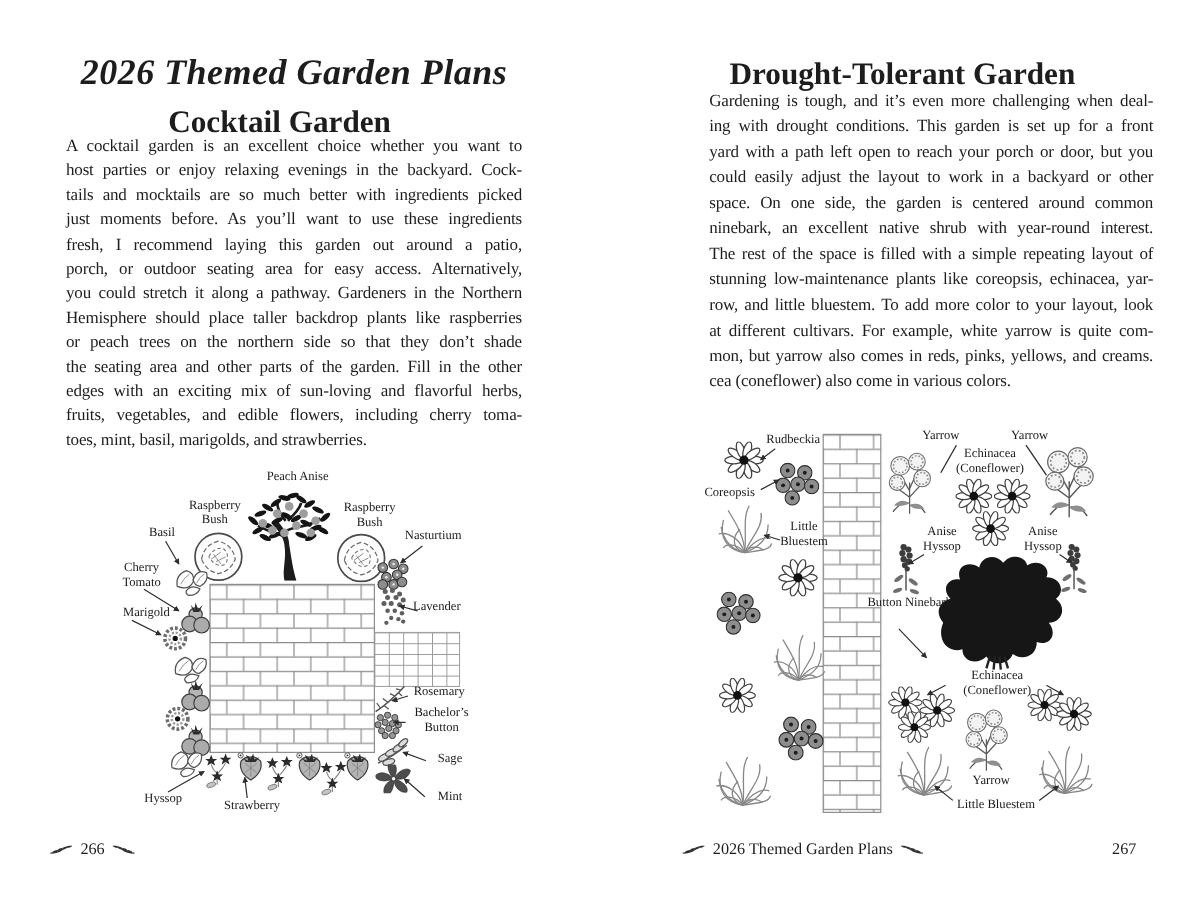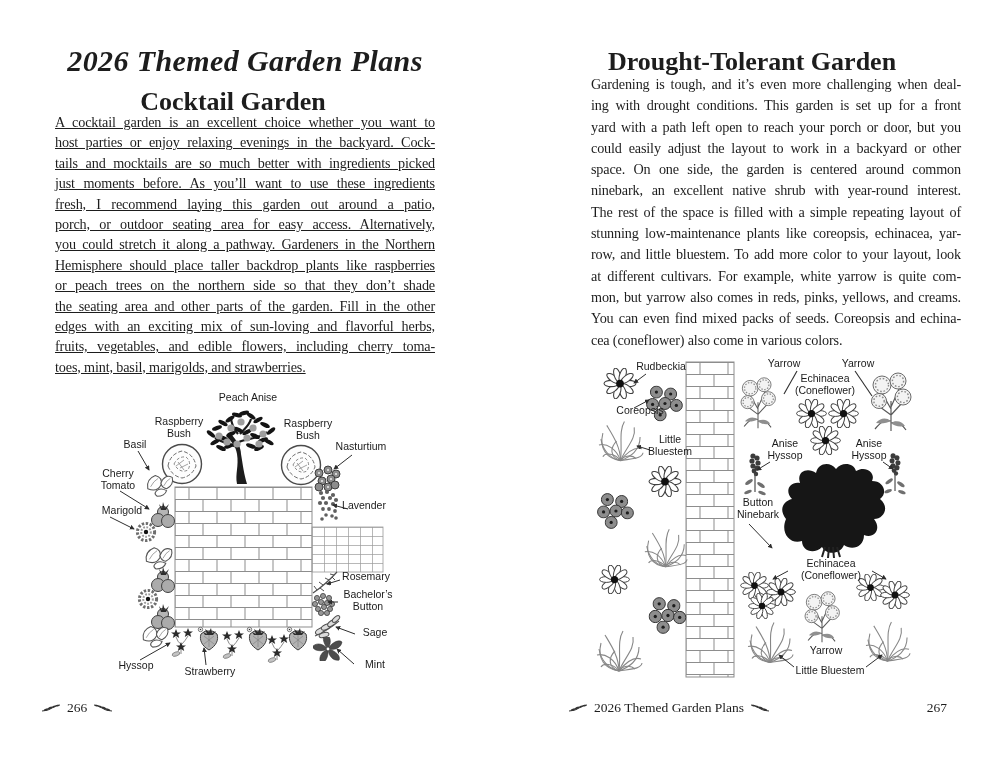--- a/index.html
+++ b/index.html
@@ -4,23 +4,23 @@
 <style>
   html,body{margin:0;padding:0;background:#ffffff;}
   .book{position:relative;width:1000px;height:762px;background:#fff;
         font-family:"Liberation Serif", serif;color:#1d1d1d;overflow:hidden;}
   .abs{position:absolute;}
   .title{font-style:italic;font-weight:600;font-size:30px;text-align:center;letter-spacing:.4px;}
   .h2{font-weight:bold;font-size:26px;text-align:center;}
   .bcol{letter-spacing:-0.15px;font-size:14.2px;}
   .bcol .bline{text-align:justify;text-align-last:justify;}
   .bcol .bline.end{text-align-last:left;}
-  .lcol .bline{height:20.4px;line-height:20.4px;text-decoration:underline;}
+  .lcol .bline{height:20.4px;line-height:20.4px;}
   .rcol .bline{height:21.3px;line-height:21.3px;}
-  .dlabel{position:absolute;font-family:Liberation Sans, sans-serif;font-size:10.5px;
+  .dlabel{position:absolute;font-family:Liberation Serif, serif;font-size:10.5px;
           line-height:1.12;text-align:center;color:#1b1b1b;}
   .footer{font-size:13.5px;white-space:nowrap;}
   .fcenter{text-align:left;font-family:Liberation Serif, serif;}
   svg.icon{position:absolute;overflow:visible;}
   .orn{display:inline-block;vertical-align:-1px;margin:0 6px;}
   .orn.flip{transform:scaleX(-1);}
   .connectors{position:absolute;left:0;top:0;pointer-events:none;}
 </style>
 </head>
 <body>
@@ -439,21 +439,20 @@
     <div class="bline">ing with drought conditions. This garden is set up for a front</div>
     <div class="bline">yard with a path left open to reach your porch or door, but you</div>
     <div class="bline">could easily adjust the layout to work in a backyard or other</div>
     <div class="bline">space. On one side, the garden is centered around common</div>
     <div class="bline">ninebark, an excellent native shrub with year-round interest.</div>
     <div class="bline">The rest of the space is filled with a simple repeating layout of</div>
     <div class="bline">stunning low-maintenance plants like coreopsis, echinacea, yar-</div>
     <div class="bline">row, and little bluestem. To add more color to your layout, look</div>
     <div class="bline">at different cultivars. For example, white yarrow is quite com-</div>
     <div class="bline">mon, but yarrow also comes in reds, pinks, yellows, and creams.</div>
-    <div class="bline">You can even find mixed packs of seeds. Coreopsis and echina-</div>
     <div class="bline end">cea (coneflower) also come in various colors.</div>
   </div>
 
   <svg class="icon" style="left:686px;top:362px" width="48" height="315">
     <rect x="0" y="0" width="48" height="315" fill="url(#bricks)" stroke="#8d8d8d"></rect>
   </svg>
 
   <svg class="icon" style="left:603px;top:368px" width="34" height="31">
       <use href="#sym-daisy"></use>
     </svg>
@@ -525,21 +524,21 @@
       <use href="#sym-yarrow"></use>
     </svg>
   <svg class="icon" style="left:746px;top:620px" width="48" height="47">
       <use href="#sym-grass"></use>
     </svg>
   <svg class="icon" style="left:864px;top:620px" width="47" height="45">
       <use href="#sym-grass"></use>
     </svg>
 
   <div class="dlabel" style="left:630px;top:361px;width:62px">Rudbeckia</div>
-  <div class="dlabel" style="left:608px;top:405px;width:64px">Coreopsis</div>
+  <div class="dlabel" style="left:576px;top:405px;width:64px">Coreopsis</div>
   <div class="dlabel" style="left:640px;top:434px;width:60px">Little Bluestem</div>
   <div class="dlabel" style="left:760px;top:358px;width:48px">Yarrow</div>
   <div class="dlabel" style="left:834px;top:358px;width:48px">Yarrow</div>
   <div class="dlabel" style="left:780px;top:373px;width:90px">Echinacea (Coneflower)</div>
   <div class="dlabel" style="left:756px;top:438px;width:58px">Anise Hyssop</div>
   <div class="dlabel" style="left:840px;top:438px;width:58px">Anise Hyssop</div>
   <div class="dlabel" style="left:722px;top:497px;width:72px">Button Ninebark</div>
   <div class="dlabel" style="left:786px;top:558px;width:90px">Echinacea (Coneflower)</div>
   <div class="dlabel" style="left:802px;top:645px;width:48px">Yarrow</div>
   <div class="dlabel" style="left:778px;top:665px;width:104px">Little Bluestem</div>

